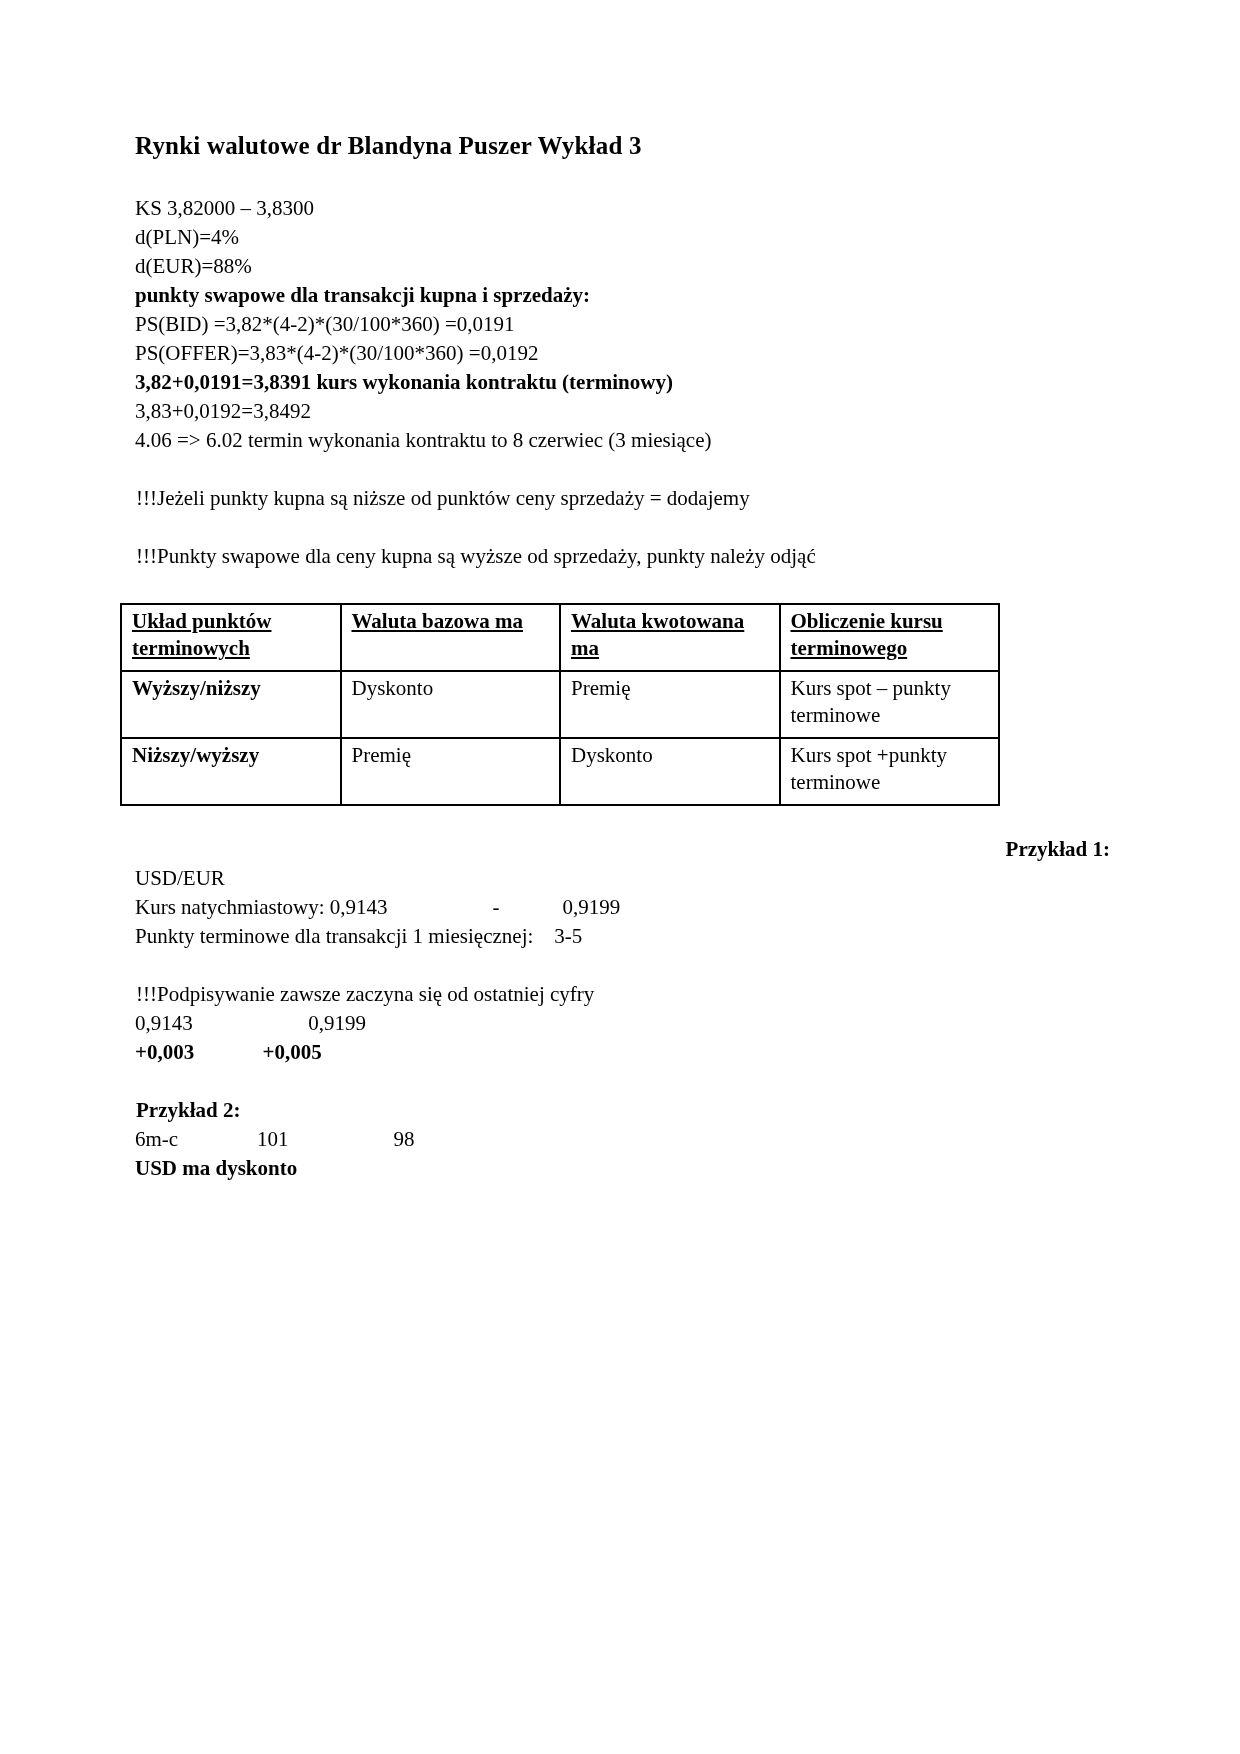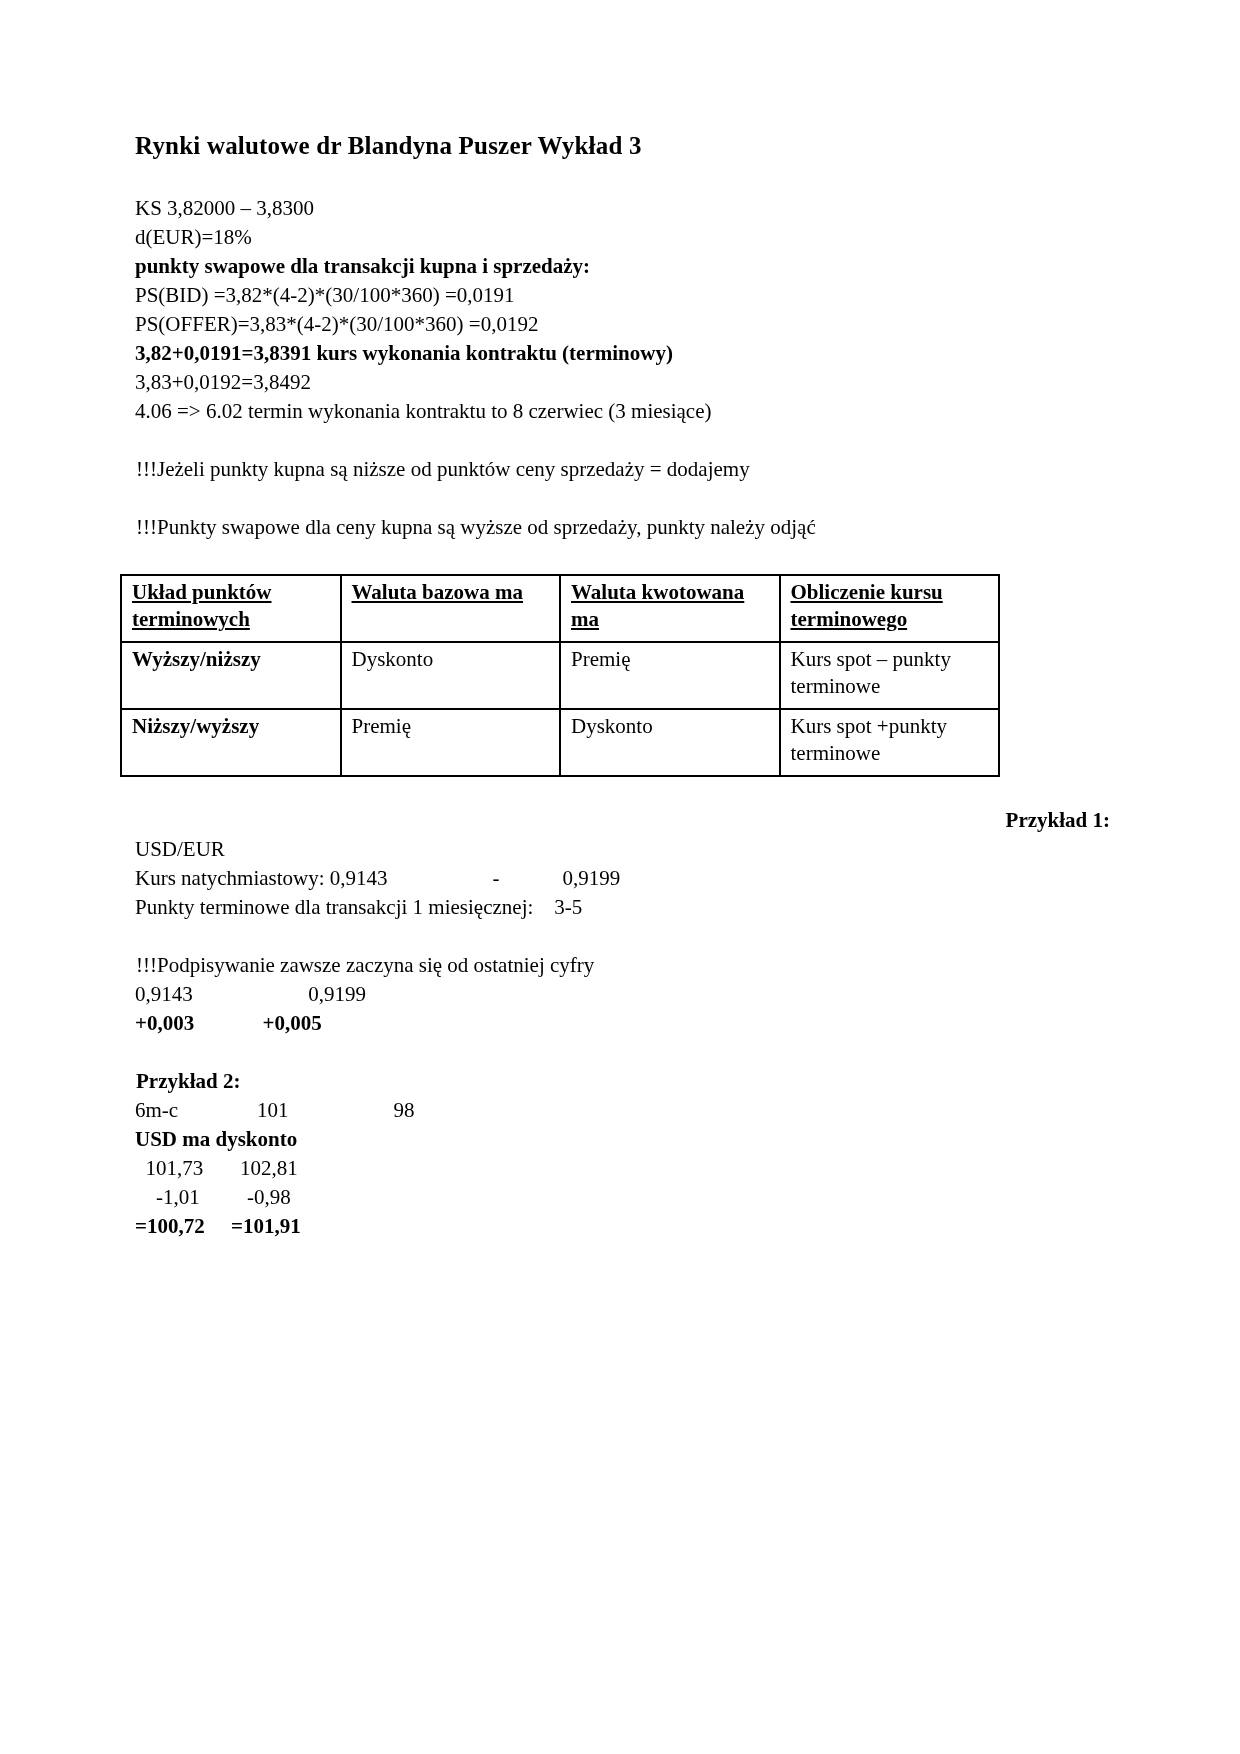--- a/index.html
+++ b/index.html
@@ -54,21 +54,22 @@
 </style>
 </head>
 <body>
 
 <div class="page">
 
   <h1 class="doc-title">Rynki walutowe dr Blandyna Puszer Wykład 3</h1>
 
   <div>
     <p class="line">KS 3,82000 – 3,8300</p>
-    <p class="line">d(EUR)=18%</p>
+    <p class="line">d(PLN)=4%</p>
+    <p class="line">d(EUR)=88%</p>
     <p class="line bold">punkty swapowe dla transakcji kupna i sprzedaży:</p>
     <p class="line">PS(BID) =3,82*(4-2)*(30/100*360) =0,0191</p>
     <p class="line">PS(OFFER)=3,83*(4-2)*(30/100*360) =0,0192</p>
     <p class="line bold">3,82+0,0191=3,8391 kurs wykonania kontraktu (terminowy)</p>
     <p class="line">3,83+0,0192=3,8492</p>
     <p class="line">4.06 =&gt; 6.02 termin wykonania kontraktu to 8 czerwiec (3 miesiące)</p>
   </div>
 
   <p class="para">!!!Jeżeli punkty kupna są niższe od punktów ceny sprzedaży = dodajemy</p>
   <p class="para">!!!Punkty swapowe dla ceny kupna są wyższe od sprzedaży, punkty należy odjąć</p>
@@ -113,19 +114,14 @@
     <p class="line pre bold">+0,003             +0,005</p>
   </div>
 
   <p class="para bold gap-md">Przykład 2:</p>
 
   <div class="para">
     <p class="line pre">6m-c               101                    98</p>
     <p class="line bold">USD ma dyskonto</p>
   </div>
 
-  <div class="para">
-    <p class="line pre">  101,73       102,81</p>
-    <p class="line pre">    -1,01         -0,98</p>
-    <p class="line pre bold">=100,72     =101,91</p>
-  </div>
 
 </div>
 
 </body></html>

